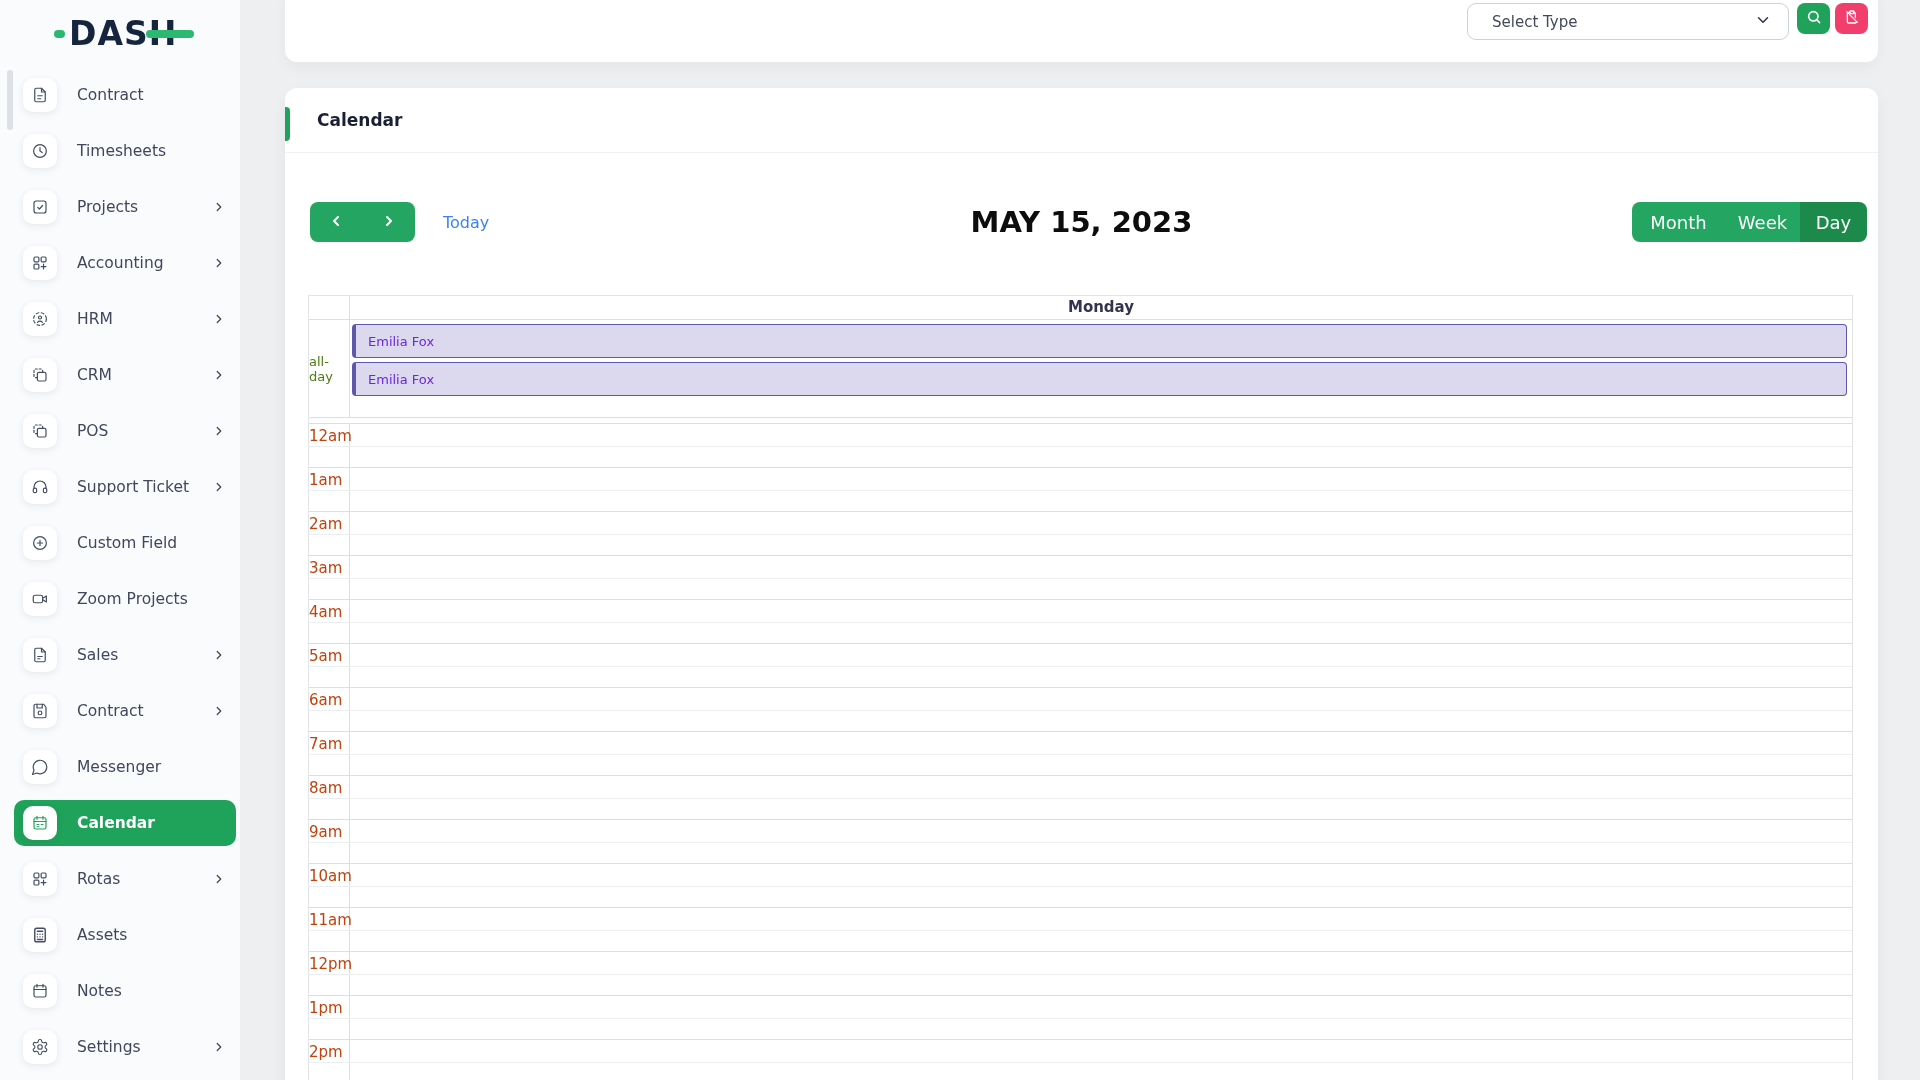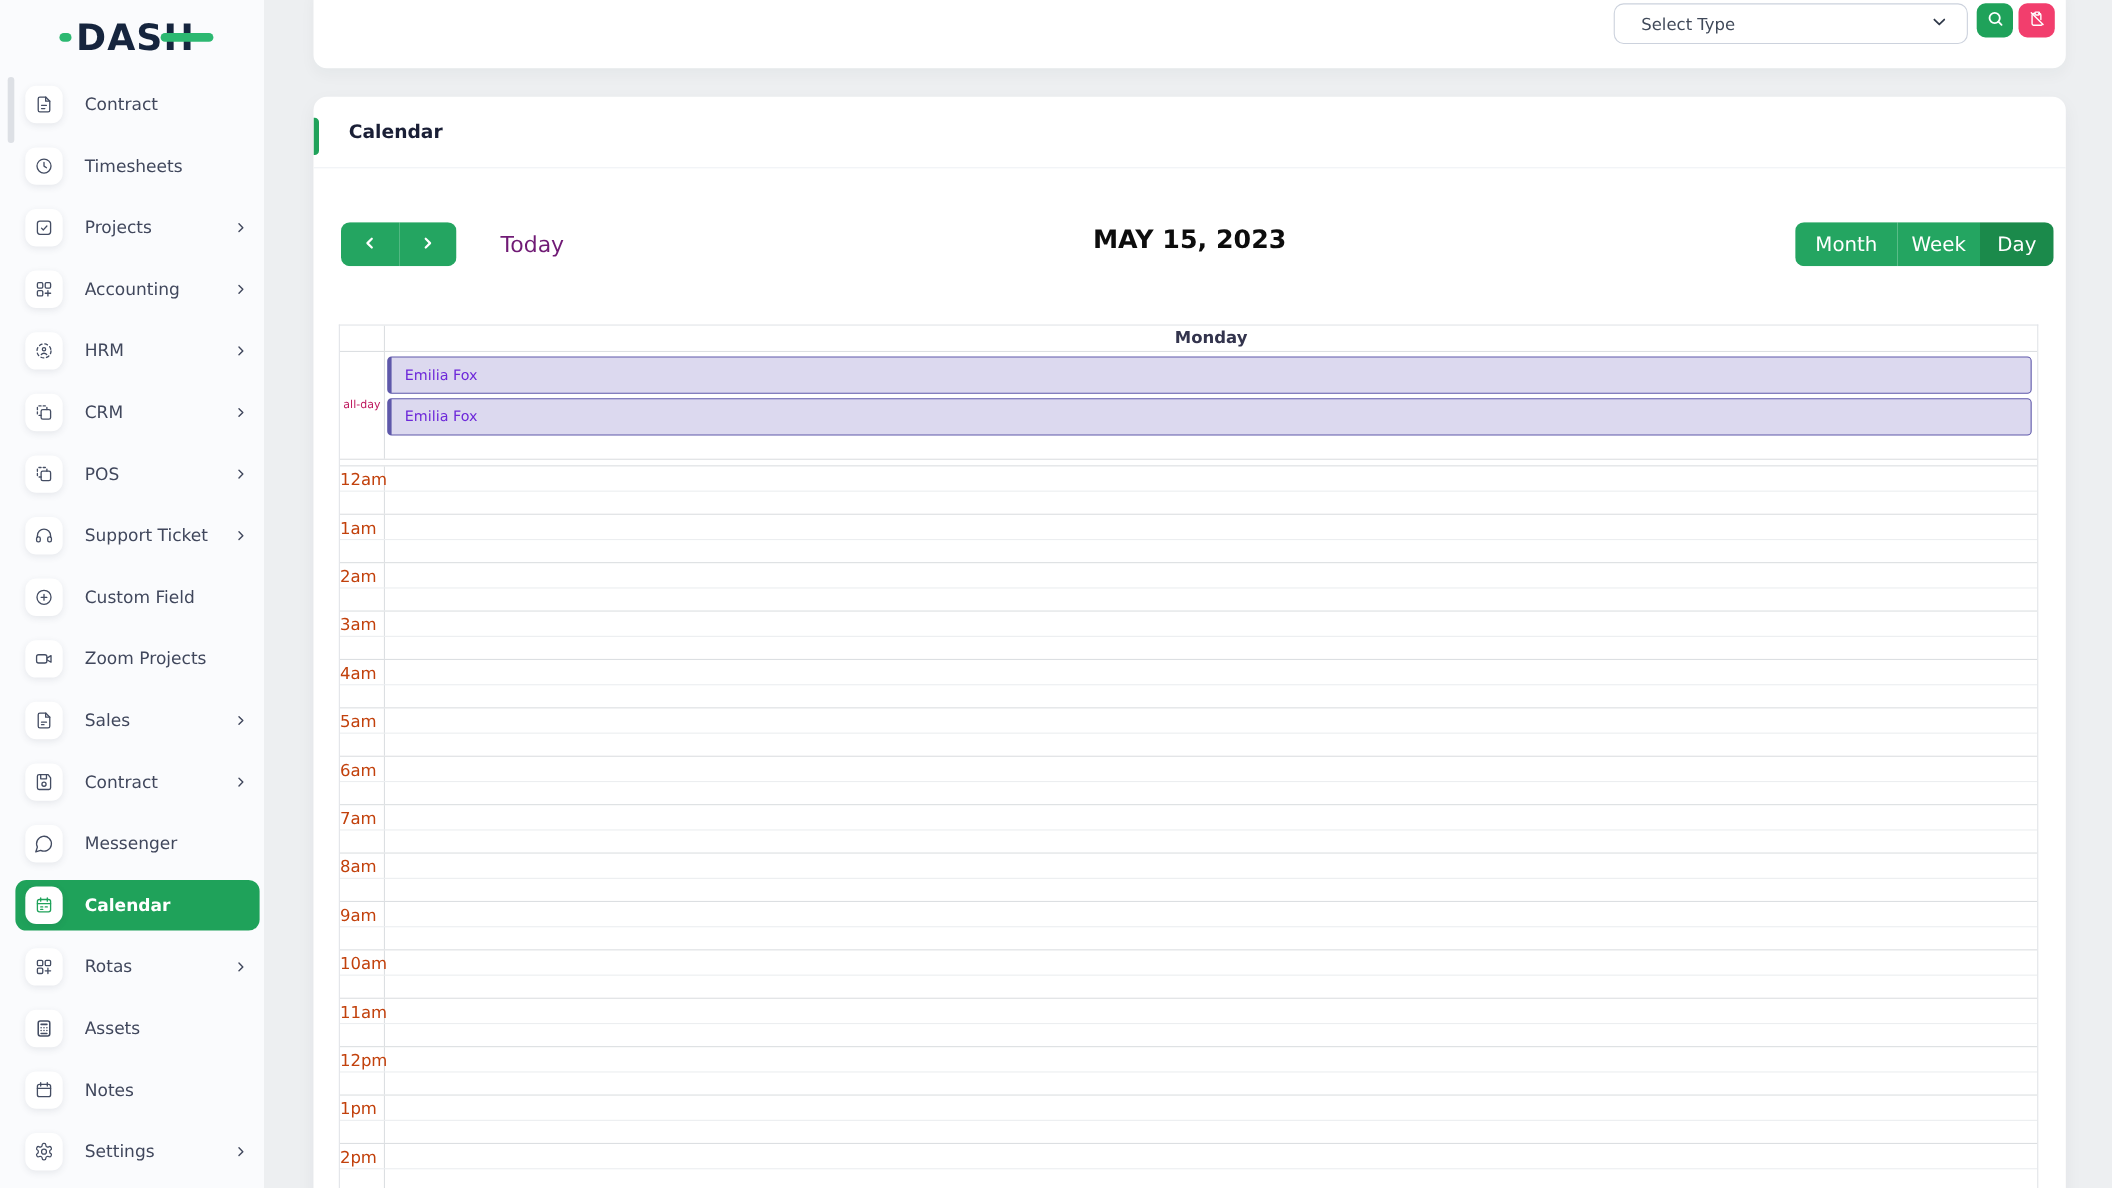--- a/index.html
+++ b/index.html
@@ -42,38 +42,38 @@
   
   .card{position:absolute;left:285px;top:88px;width:1593px;height:1012px;background:#fff;border-radius:12px;
         box-shadow:0 6px 16px rgba(30,40,60,.05);overflow:hidden;}
   .card-head{height:64px;border-bottom:1px solid #eff2f5;display:flex;align-items:center;position:relative;}
   .accent{position:absolute;left:0;top:19px;width:5px;height:34px;background:#1fa25a;border-radius:0 4px 4px 0;}
   .page-title{margin:0 0 0 32px;font-size:17px;font-weight:700;color:#1a1f36;}
   .toolbar{position:absolute;left:0;top:114px;width:100%;height:40px;}
   .nav-group{position:absolute;left:25px;top:0;width:105px;height:40px;display:flex;border-radius:8px;overflow:hidden;}
   .nav-btn{flex:1;background:#24a561;border:none;color:#fff;display:flex;align-items:center;justify-content:center;cursor:pointer;padding:0;}
   .nav-btn svg{width:16px;height:16px;}
-  .today-btn{position:absolute;left:158px;top:3px;height:34px;padding:0 12px;background:#fff;border:none;
-             font-size:20px;color:#701a75;font-family:inherit;cursor:pointer;}
-  .cal-title{position:absolute;left:0;right:0;top:3px;margin:0;text-align:center;font-size:23px;font-weight:700;color:#0d0d0d;}
+  .today-btn{position:absolute;left:146px;top:3px;height:34px;padding:0 12px;background:#fff;border:none;
+             font-size:16px;color:#3b82f6;font-family:inherit;cursor:pointer;}
+  .cal-title{position:absolute;left:0;right:0;top:3px;margin:0;text-align:center;font-size:29px;font-weight:700;color:#0d0d0d;}
   .views{position:absolute;right:11px;top:0;height:40px;display:flex;border-radius:8px;overflow:hidden;}
   .view-btn{border:none;color:#fff;font-size:18px;font-family:inherit;background:#24a561;cursor:pointer;}
   .view-btn:nth-child(1){width:93px;}
   .view-btn:nth-child(2){width:75px;}
   .view-btn:nth-child(3){width:67px;}
   .view-btn.active{background:#1b8a4b;}
   
   .grid{position:absolute;left:23px;top:207px;width:1545px;height:785px;box-sizing:border-box;
         border:1px solid #e2e4e8;border-bottom:none;overflow:hidden;}
   .grid-head{height:23px;display:flex;border-bottom:1px solid #dcdfe2;justify-content:center;}
   .axis-col{width:40px;flex:none;box-sizing:border-box;}
   .day-col{flex:1;border-left:1px solid #dcdfe2;box-sizing:border-box;}
   .grid-head .day-col{text-align:center;font-size:15px;font-weight:700;color:#33344d;line-height:22px;}
   .allday{display:flex;height:97px;}
-  .allday .axis-col{display:flex;align-items:center;justify-content:center;font-size:10px;color:#be185d;}
+  .allday .axis-col{display:flex;align-items:center;justify-content:center;font-size:13px;color:#4d7c0f;}
   .allday .day-col{padding:4px 5px 0 2px;}
   .event{height:34px;box-sizing:border-box;background:#dcd9ef;border:1px solid #5e58aa;border-left:4px solid #5e58aa;
          border-radius:4px;margin-bottom:4px;display:flex;align-items:center;padding-left:12px;
          font-size:13px;color:#6d28d9;cursor:pointer;}
   .gdivider{height:7px;box-sizing:border-box;border-top:1px solid #dcdfe2;border-bottom:1px solid #dcdfe2;background:#fff;}
   .hour{position:relative;height:44px;box-sizing:border-box;border-bottom:1px solid #dcdfe2;display:flex;}
   .hour::after{content:"";position:absolute;left:0;right:0;top:22px;border-top:1px solid #eceef0;}
   .hour .axis-col{text-align:right;padding:3px 7px 0 0;font-size:15px;color:#c2410c;position:relative;z-index:2;}
   .hour .day-col{position:relative;}
 </style>

